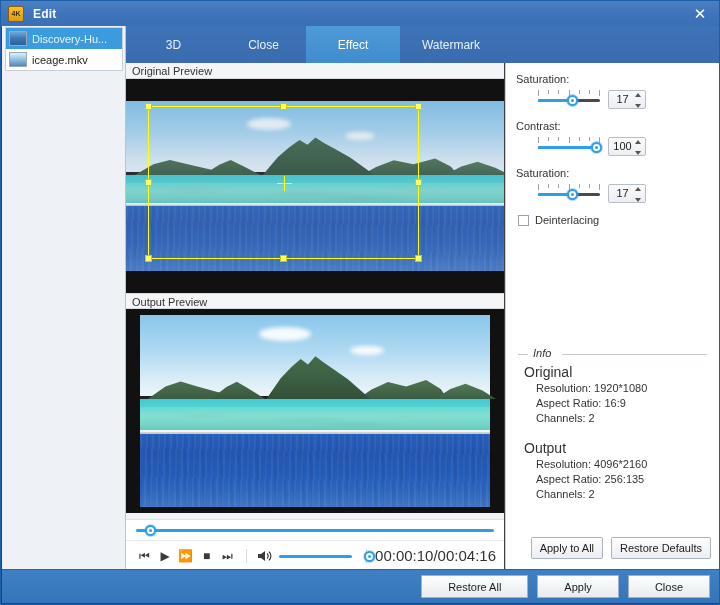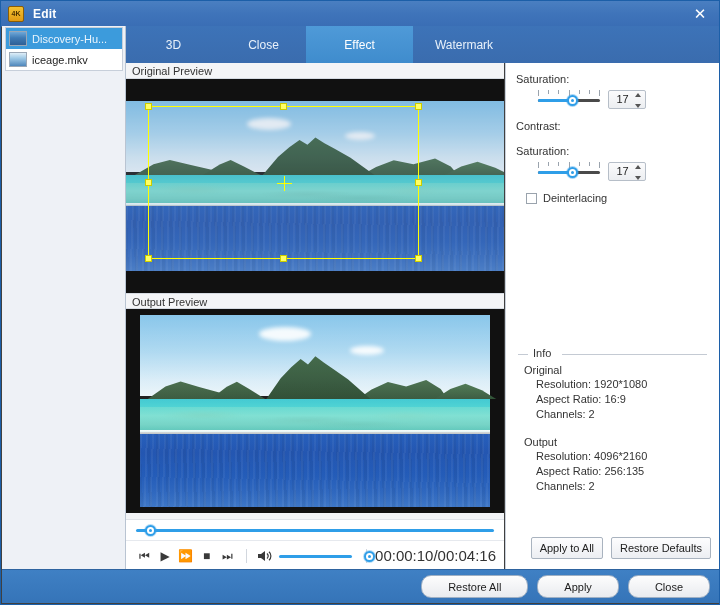--- a/index.html
+++ b/index.html
@@ -362,49 +362,49 @@
   .spin-arrows span {
     width: 0; height: 0;
     border-left: 3px solid transparent;
     border-right: 3px solid transparent;
   }
   .spin-arrows .up   { border-bottom: 4px solid #555; }
   .spin-arrows .down { border-top: 4px solid #555; }
 
   #deint-row {
     display: flex; align-items: center;
-    padding: 10px 0 0 20px;
+    padding: 10px 0 0 12px;
   }
   .cbox {
     width: 11px; height: 11px;
     border: 1px solid #9aa3ad;
     background: #ffffff;
     box-sizing: border-box;
     margin-right: 6px;
   }
   #deint-label { font-size: 11px; color: #333; }
 
   
   #info-box {
     position: absolute; left: 12px; top: 286px; right: 12px;
   }
   #info-legend-line {
-    position: relative; height: 10px;
+    position: relative; height: 10px; font-style: italic;
   }
   #info-legend-line::before,
   #info-legend-line::after {
     content: ''; position: absolute; top: 5px; height: 1px; background: #c4cad3;
   }
   #info-legend-line::before { left: 0; width: 10px; }
   #info-legend-line::after  { left: 44px; right: 0; }
   #info-legend {
     position: absolute; left: 13px; top: -2px;
     font-size: 11px; color: #333; background: #ffffff; padding: 0 2px;
   }
-  .info-head { font-size: 11px; color: #333; margin: 5px 0 2px 6px; }
+  .info-head { font-size: 14px; color: #333; margin: 5px 0 2px 6px; }
   .info-line { font-size: 11px; color: #333; margin: 0 0 3px 18px; }
   #info-gap { height: 8px; }
 
   #panel-btn-row {
     position: absolute; right: 8px; top: 474px;
     display: flex; gap: 8px;
   }
   .pbtn {
     height: 22px; padding: 0 8px;
     font-size: 11px; color: #222;
@@ -424,21 +424,21 @@
     border-top: 1px solid #2e639f;
     display: flex; align-items: center; justify-content: flex-end;
     box-sizing: border-box;
   }
   .bbtn {
     height: 23px; min-width: 74px; padding: 0 26px;
     margin-right: 9px;
     font-size: 11px; color: #1b1b1b;
     background: linear-gradient(to bottom,#fdfdfd,#e9ebef);
     border: 1px solid #9fb0c4;
-    border-radius: 10px;
+    border-radius: 0;
     display: flex; align-items: center; justify-content: center;
     box-sizing: border-box;
   }
 </style>
 </head>
 <body>
 
 <div id="app">
 
   <div id="titlebar">
@@ -456,21 +456,21 @@
       <div class="file-item">
         <div class="file-thumb ice"></div>
         <div class="file-name">iceage.mkv</div>
       </div>
     </div>
   </div>
 
   <div id="tabbar">
     <div class="tab" style="width:95px">3D</div>
     <div class="tab" style="width:85px">Close</div>
-    <div class="tab active" style="width:107px">Effect</div>
+    <div class="tab active" style="width:94px">Effect</div>
     <div class="tab" style="width:102px">Watermark</div>
   </div>
 
   <div id="preview-col">
 
     <div class="panel-header">Original Preview</div>
     <div class="video-stage" id="orig-stage">
       <div class="scene" id="orig-scene">
         <div class="sky"></div>
         <div class="cloud" style="left:32%;top:10%;width:44px;height:12px;"></div>
@@ -573,20 +573,43 @@
           <div class="spin-arrows">
             <span class="up"></span>
             <span class="down"></span>
           </div>
         </div>
       </div>
     </div>
 
     <div class="ctl-group">
       <div class="ctl-label">Contrast:</div>
+      <div class="ctl-row">
+        <div class="slider">
+          <div class="ticks">
+            <i class="big" style="left:0"></i>
+              <i style="left:10px"></i>
+              <i style="left:20px"></i>
+            <i class="big" style="left:31px"></i>
+              <i style="left:41px"></i>
+              <i style="left:51px"></i>
+              <i class="big" style="left:61px"></i>
+          </div>
+          <div class="s-track-bg"></div>
+          <div class="s-track-fill" style="width:60px"></div>
+          <div class="s-knob" style="left:53px"></div>
+        </div>
+        <div class="spin">
+          <div class="spin-val">100</div>
+          <div class="spin-arrows">
+            <span class="up"></span>
+            <span class="down"></span>
+          </div>
+        </div>
+      </div>
     </div>
 
     <div class="ctl-group">
       <div class="ctl-label">Saturation:</div>
       <div class="ctl-row">
         <div class="slider">
           <div class="ticks">
             <i class="big" style="left:0"></i>
               <i style="left:10px"></i>
               <i style="left:20px"></i>

